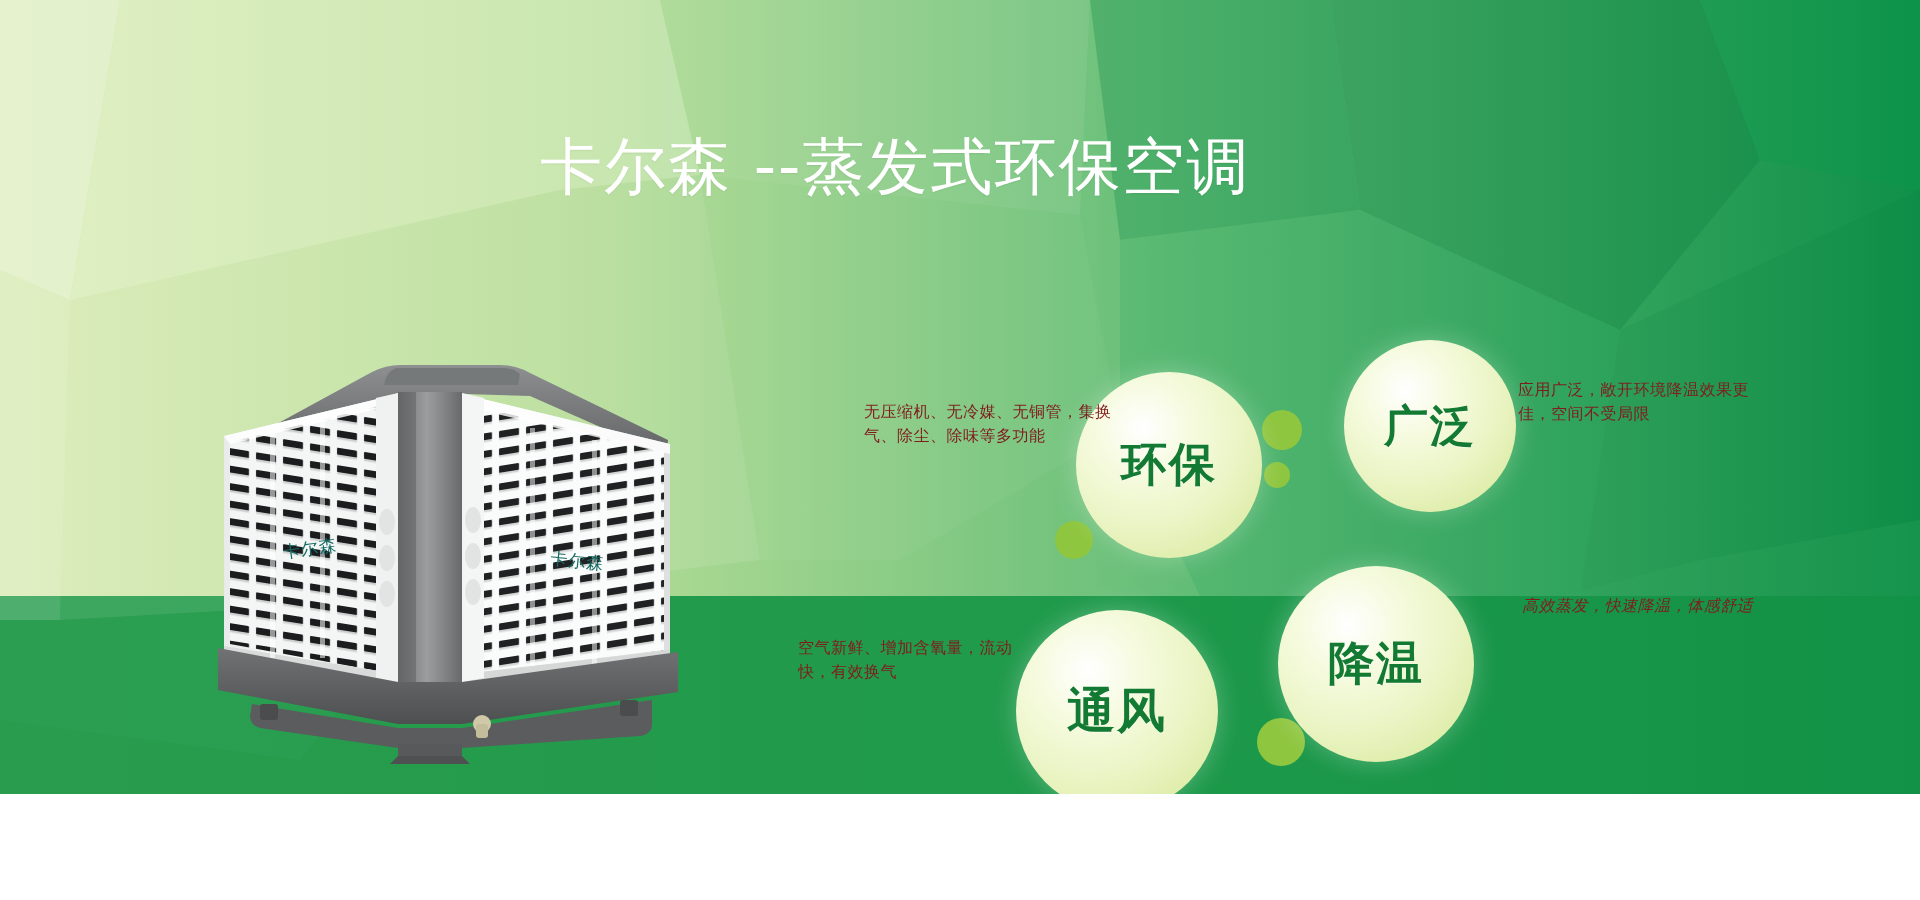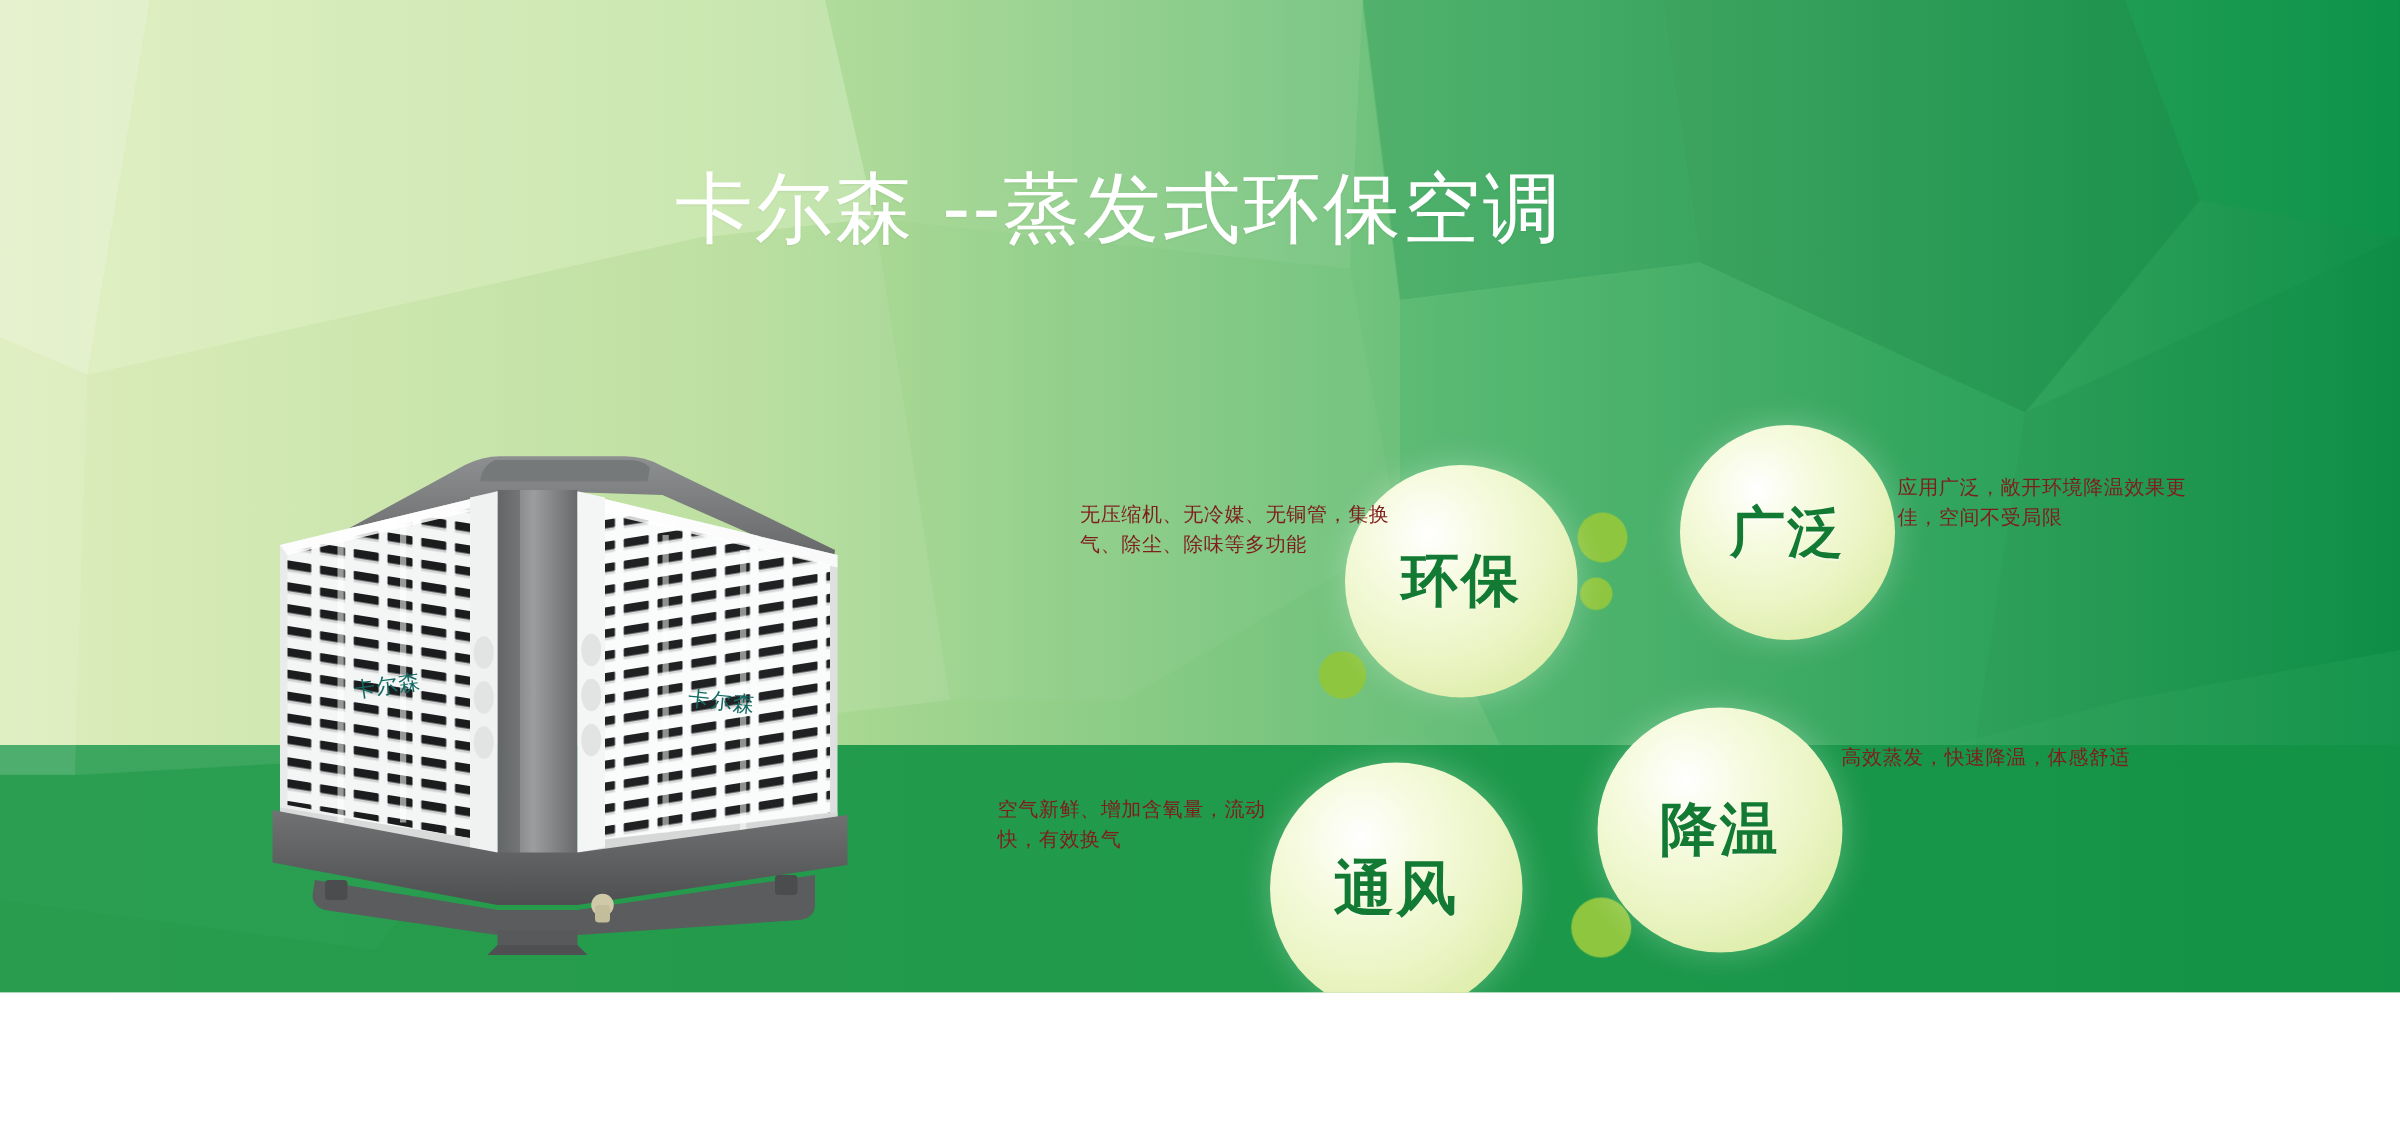--- a/index.html
+++ b/index.html
@@ -103,21 +103,21 @@
   .desc {
     position: absolute;
     color: #7f1d1d;
     font-size: 16px;
     line-height: 1.52;
     letter-spacing: 0.5px;
   }
   .desc-eco      { left: 820px;  top: 400px; width: 252px; text-align: left; margin-left: 44px; }
   .desc-wide     { left: 1518px; top: 378px; width: 240px; text-align: left; }
   .desc-vent     { left: 798px;  top: 636px; width: 230px; text-align: left; }
-  .desc-cool     { left: 1473px; top: 594px; width: 280px; text-align: left; }
+  .desc-cool     { left: 1473px; top: 594px; width: 280px; text-align: right; font-style: italic; }
 </style>
 </head>
 <body>
 
 <div id="banner">
 
   <svg class="bg-svg" viewBox="0 0 1920 900" preserveAspectRatio="none">
     <defs>
       <linearGradient id="gSky" x1="0" y1="0" x2="1" y2="0">
         <stop offset="0" stop-color="#d9ebb4"></stop>

